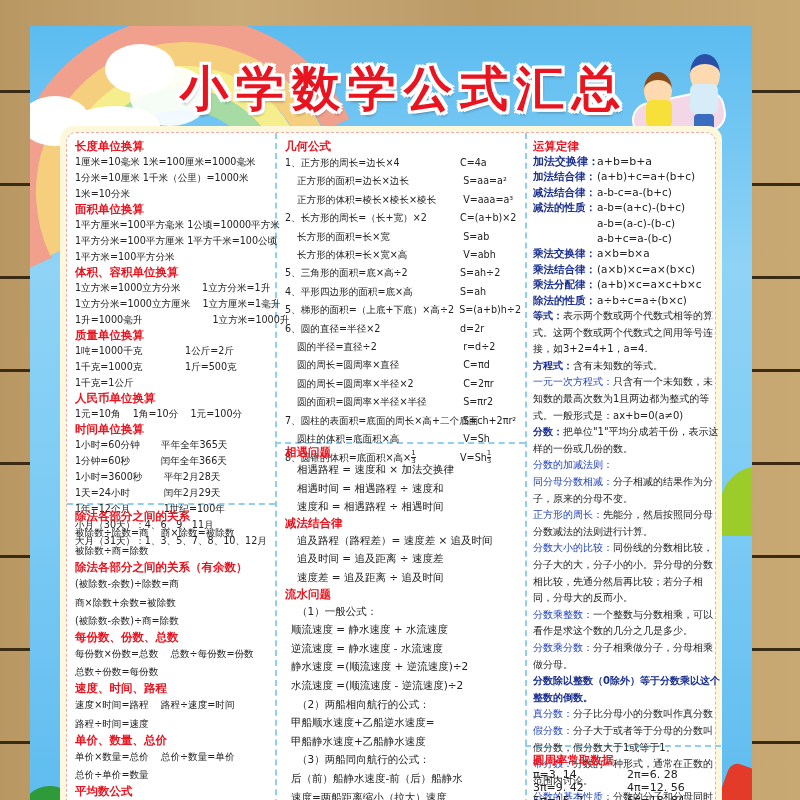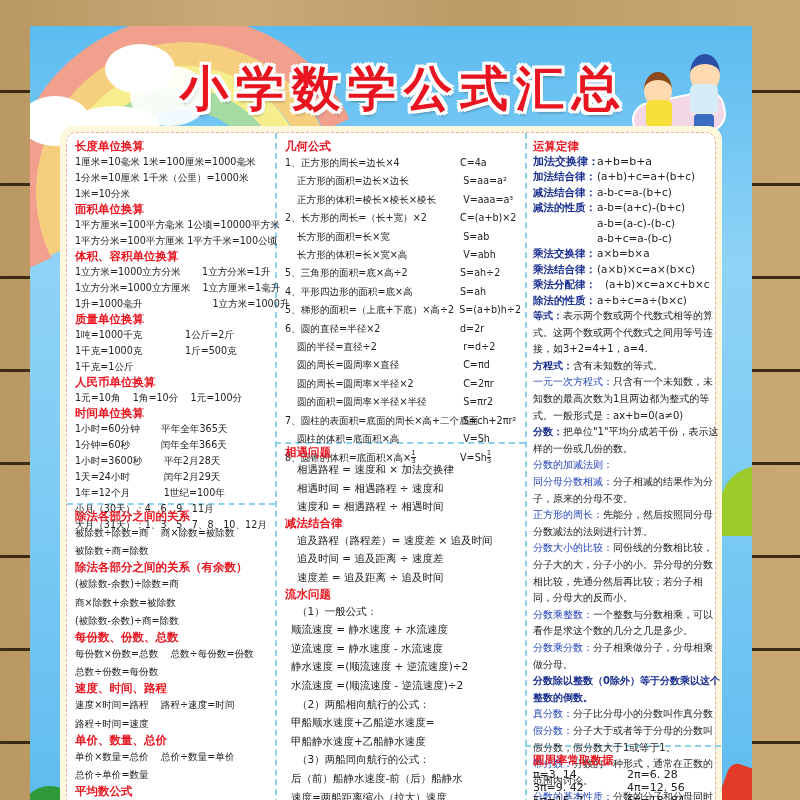--- a/index.html
+++ b/index.html
@@ -98,20 +98,21 @@
         <div>
           <div class="h">长度单位换算</div>
           <div class="l" style="line-height:16px">1厘米=10毫米    1米=100厘米=1000毫米</div>
           <div class="l" style="line-height:16px">1分米=10厘米    1千米（公里）=1000米</div>
           <div class="l" style="line-height:16px">1米=10分米</div>
         </div>
         <div>
           <div class="h">面积单位换算</div>
           <div class="l" style="line-height:16px">1平方厘米=100平方毫米  1公顷=10000平方米</div>
           <div class="l" style="line-height:16px">1平方分米=100平方厘米  1平方千米=100公顷</div>
+          <div class="l" style="line-height:16px">1平方米=100平方分米</div>
         </div>
         <div>
           <div class="h">体积、容积单位换算</div>
           <div class="l" style="line-height:16px;white-space:pre">1立方米=1000立方分米       1立方分米=1升</div>
           <div class="l" style="line-height:16px;white-space:pre">1立方分米=1000立方厘米    1立方厘米=1毫升</div>
           <div class="l" style="line-height:16px;white-space:pre">1升=1000毫升                       1立方米=1000升</div>
         </div>
         <div>
           <div class="h">质量单位换算</div>
           <div class="l" style="line-height:16px;white-space:pre">1吨=1000千克              1公斤=2斤</div>
@@ -269,21 +270,21 @@
         <div class="h">运算定律</div>
         <div id="laws">
             <div class="sq" style="line-height: 15.4px; font-size: 11px;"><span class="blue" style="display: inline-block; width: 64px;">加法交换律：</span><span>a+b=b+a</span></div>
             <div class="sq" style="line-height: 15.4px; font-size: 10.5px;"><span class="blue" style="display: inline-block; width: 64px;">加法结合律：</span><span>(a+b)+c=a+(b+c)</span></div>
             <div class="sq" style="line-height: 15.4px; font-size: 10.5px;"><span class="blue" style="display: inline-block; width: 64px;">减法结合律：</span><span>a-b-c=a-(b+c)</span></div>
             <div class="sq" style="line-height: 15.4px; font-size: 10.5px;"><span class="blue" style="display: inline-block; width: 64px;">减法的性质：</span><span>a-b=(a+c)-(b+c)</span></div>
             <div class="sq" style="line-height: 15.4px; font-size: 10.5px;"><span class="blue" style="display: inline-block; width: 64px;"></span><span>a-b=(a-c)-(b-c)</span></div>
             <div class="sq" style="line-height: 15.4px; font-size: 10.5px;"><span class="blue" style="display: inline-block; width: 64px;"></span><span>a-b+c=a-(b-c)</span></div>
             <div class="sq" style="line-height: 15.4px; font-size: 10.5px;"><span class="blue" style="display: inline-block; width: 64px;">乘法交换律：</span><span>a×b=b×a</span></div>
             <div class="sq" style="line-height: 15.4px; font-size: 10.5px;"><span class="blue" style="display: inline-block; width: 64px;">乘法结合律：</span><span>(a×b)×c=a×(b×c)</span></div>
-            <div class="sq" style="line-height: 15.4px; font-size: 10.5px;"><span class="blue" style="display: inline-block; width: 72px;">乘法分配律：</span><span>(a+b)×c=a×c+b×c</span></div>
+            <div class="sq" style="line-height: 15.4px; font-size: 10.5px;"><span class="blue" style="display: inline-block; width: 64px;">乘法分配律：</span><span>(a+b)×c=a×c+b×c</span></div>
             <div class="sq" style="line-height: 15.4px; font-size: 10.5px;"><span class="blue" style="display: inline-block; width: 64px;">除法的性质：</span><span>a÷b÷c=a÷(b×c)</span></div>
           </div>
         <div id="defs">
             <div class="p3"><span class="blue">等式：</span><span>表示两个数或两个代数式相等的算式。这两个数或两个代数式之间用等号连接，如3+2=4+1，a=4.</span></div>
             <div class="p3"><span class="blue">方程式：</span><span>含有未知数的等式。</span></div>
             <div class="p3"><span class="blue2">一元一次方程式：</span><span>只含有一个未知数，未知数的最高次数为1且两边都为整式的等式。一般形式是：ax+b=0(a≠0)</span></div>
             <div class="p3"><span class="blue">分数：</span><span>把单位"1"平均分成若干份，表示这样的一份或几份的数。</span></div>
             <div class="p3"><span class="blue2">分数的加减法则：</span><span></span></div>
             <div class="p3"><span class="blue2">同分母分数相减：</span><span>分子相减的结果作为分子，原来的分母不变。</span></div>
             <div class="p3"><span class="blue2">正方形的周长：</span><span>先能分，然后按照同分母分数减法的法则进行计算。</span></div>

